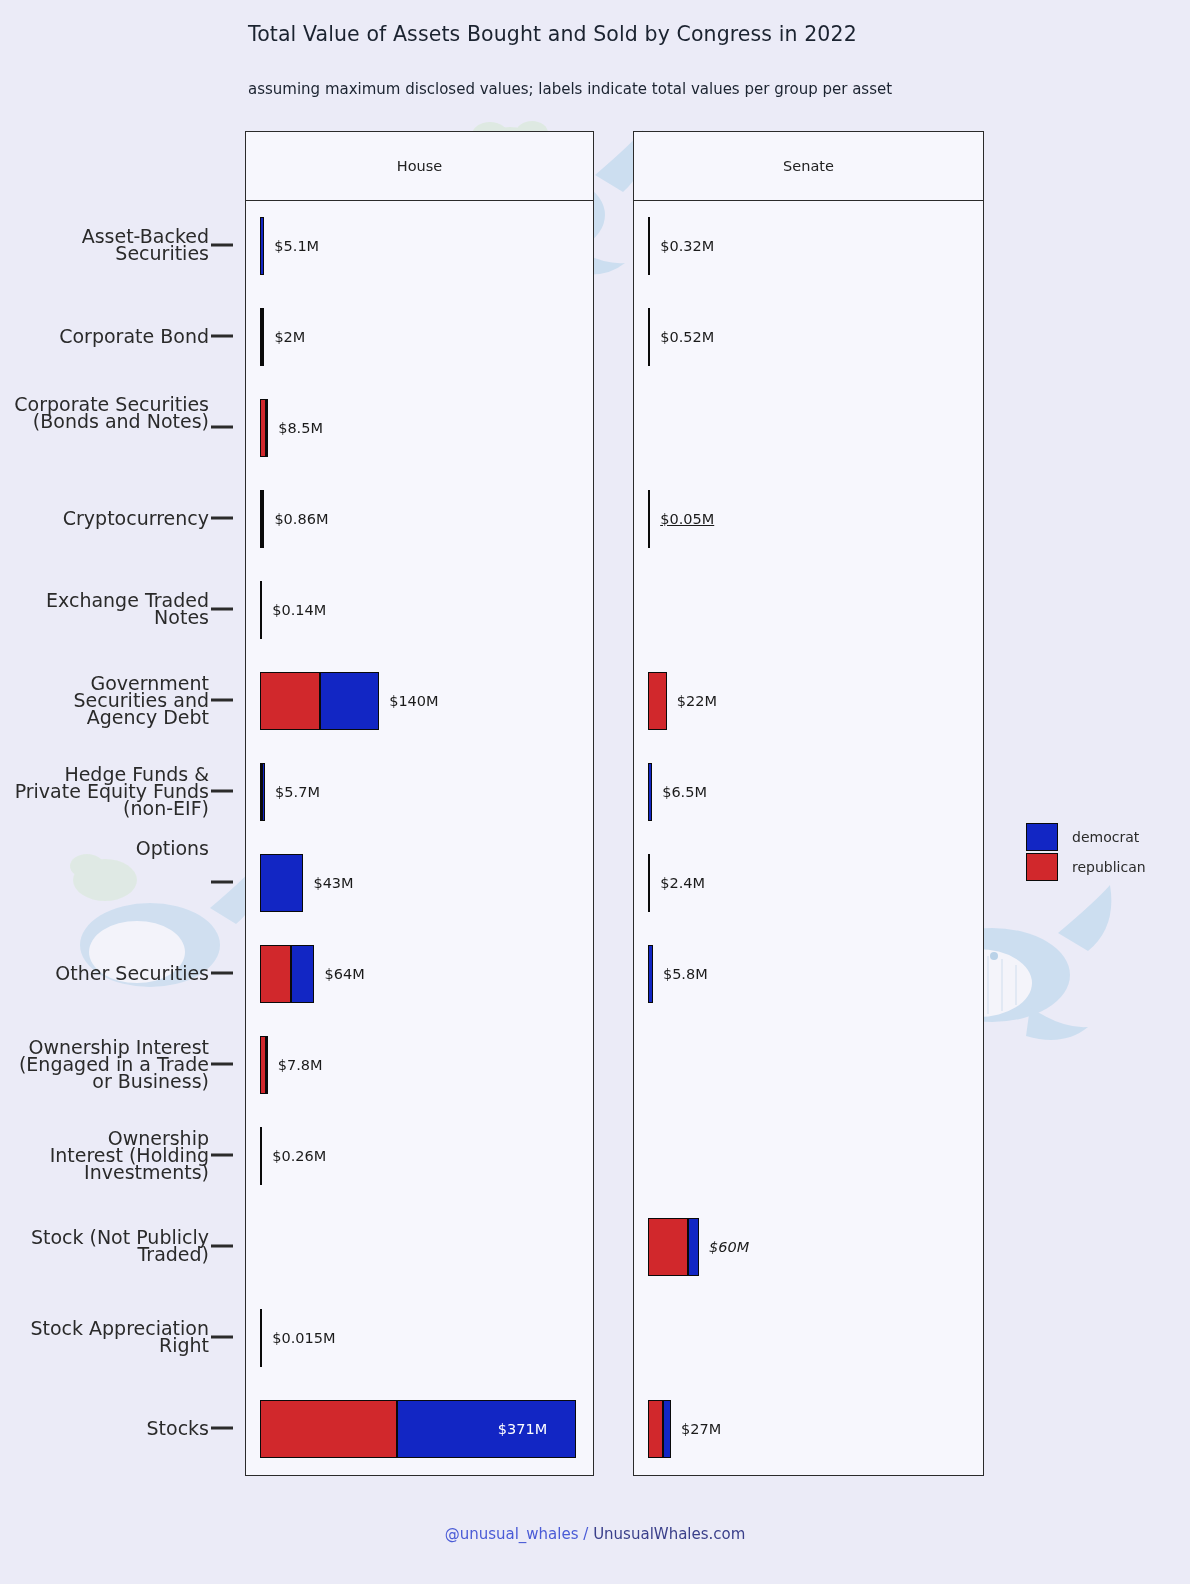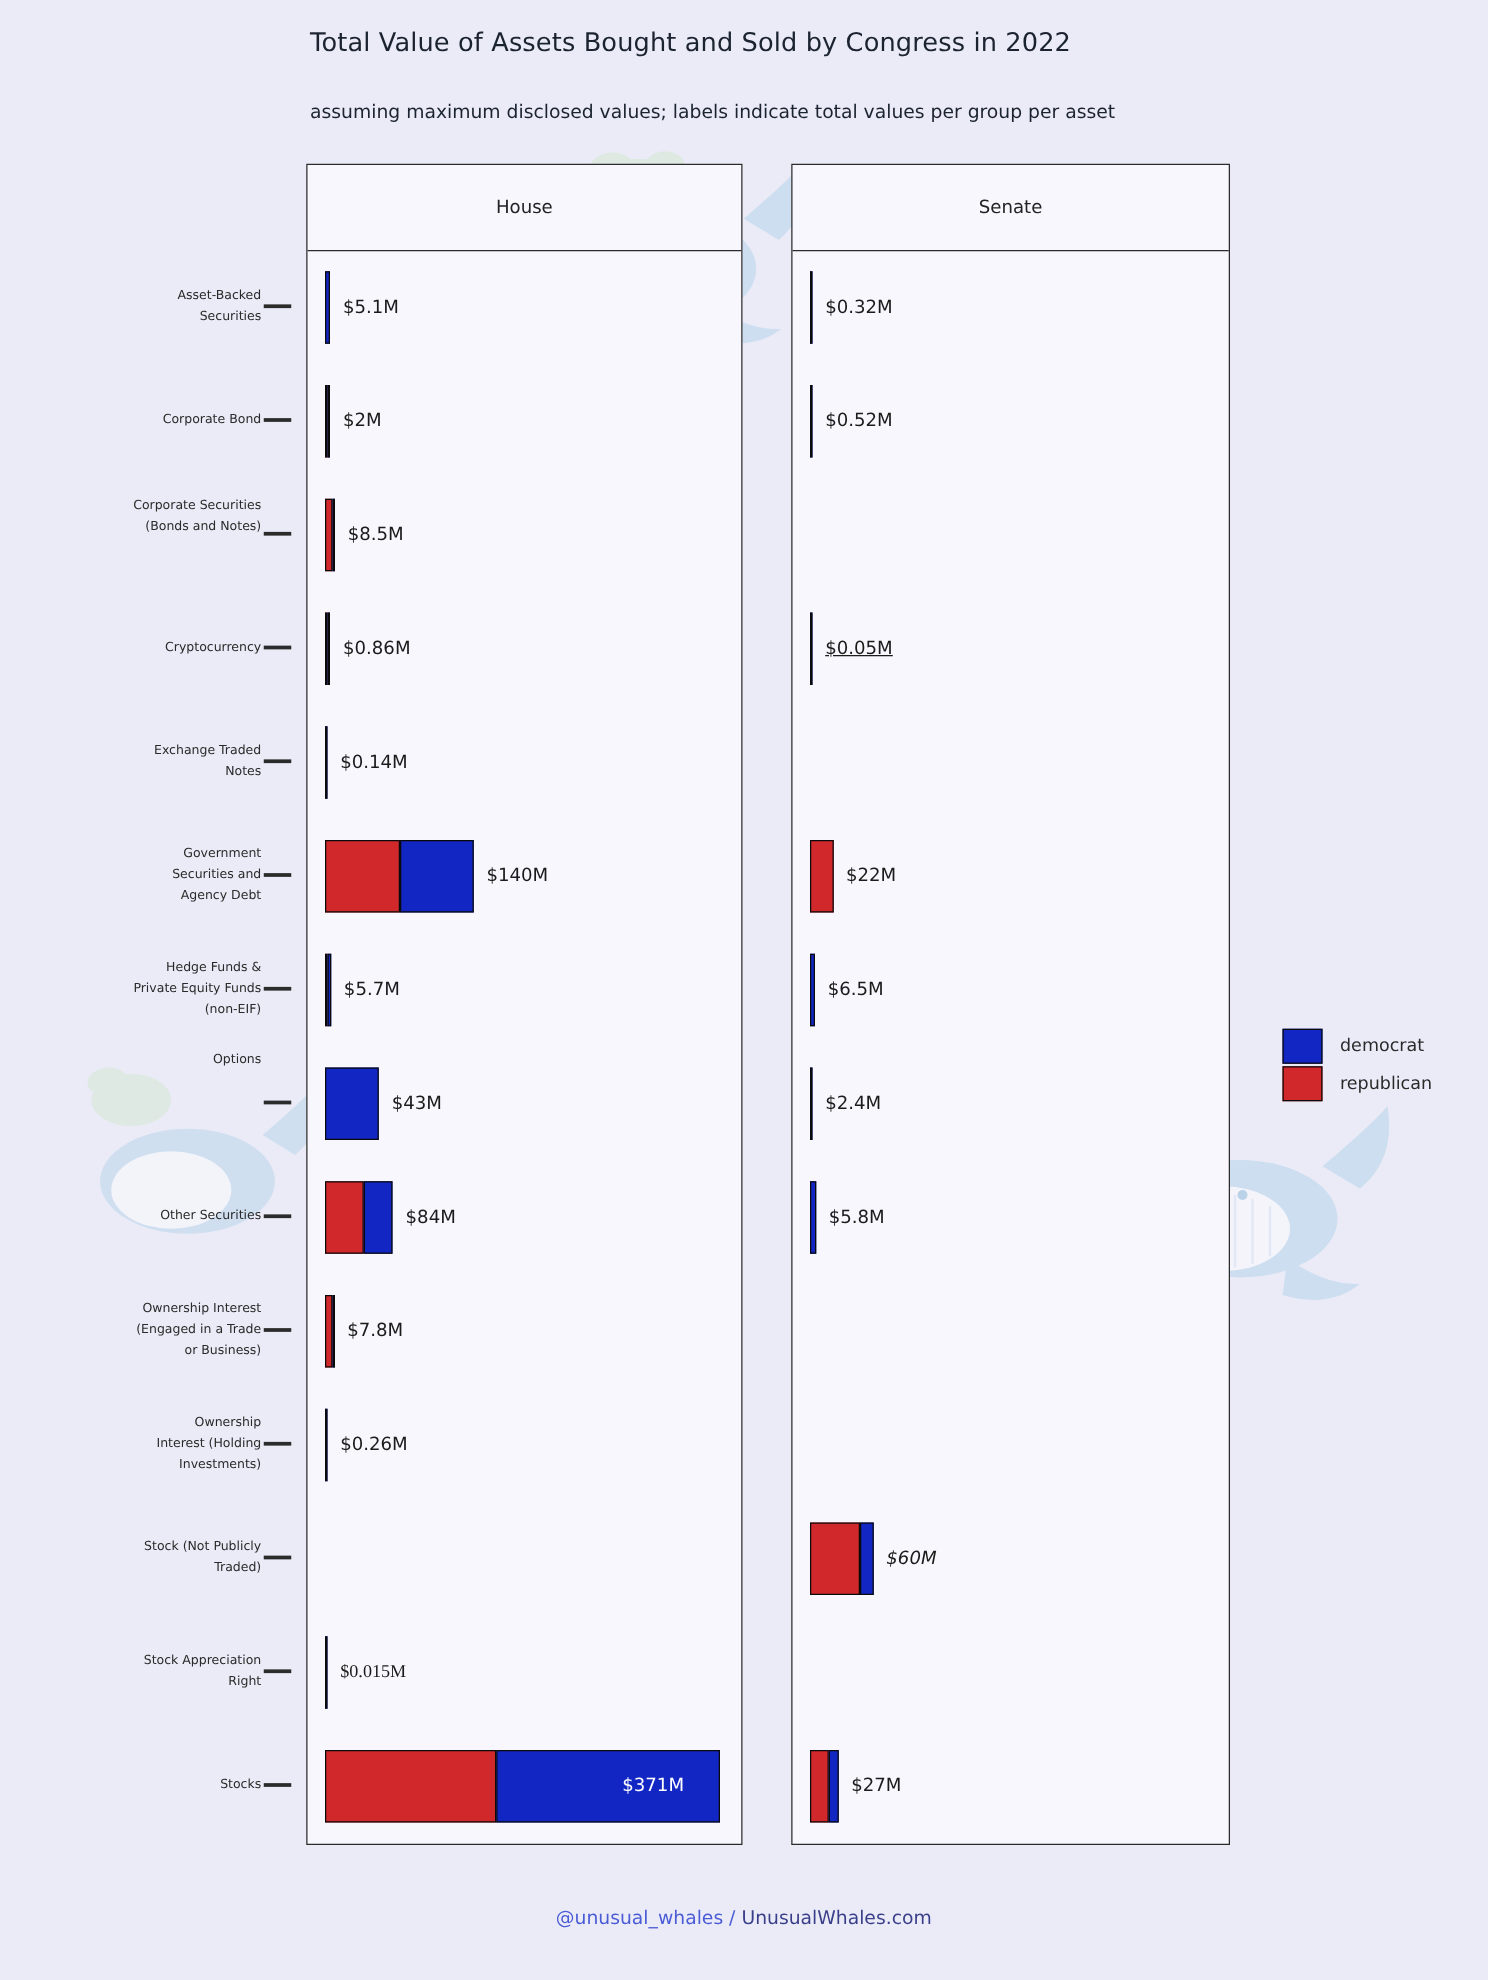--- a/index.html
+++ b/index.html
@@ -38,21 +38,21 @@
     border-bottom:1.4px solid #2b2b2b;
     display:flex;align-items:center;justify-content:center;
     font-size:14.5px;color:#222;
   }
 
   
   .cat-labels{position:absolute;left:0;top:131px;width:245px;height:1345px;}
   .cat-label{
     position:absolute;right:36px;
     text-align:right;
-    font-size:10px;color:#2a2a2a;
+    font-size:19px;color:#2a2a2a;
     line-height:17px;
     transform:translateY(-50%);
     width:210px;
   }
   .tick{
     position:absolute;right:12px;width:22px;height:3px;background:#2b2b2b;
     transform:translateY(-50%);
   }
 
   
@@ -261,34 +261,34 @@
         <div class="seg dem" style="left: 16.2px; width: 2.89436px;"></div>
         <div class="bar-label" style="left: 29.0944px;">$5.7M</div>
       </div>
       <div class="bar-row" style="top: 654.036px; height: 58px;">
         <div class="seg dem" style="left: 14px; width: 43.4154px;"></div>
         <div class="bar-label" style="left: 67.4154px;">$43M</div>
       </div>
       <div class="bar-row" style="top: 745.107px; height: 58px;">
         <div class="seg rep" style="left: 14px; width: 30.6462px;"></div>
         <div class="seg dem" style="left: 44.6462px; width: 23.8359px;"></div>
-        <div class="bar-label" style="left: 78.4821px;">$84M</div>
+        <div class="bar-label" style="left: 78.4821px;">$64M</div>
       </div>
       <div class="bar-row" style="top: 836.179px; height: 58px;">
         <div class="seg rep" style="left: 14px; width: 5.61846px;"></div>
         <div class="seg dem" style="left: 19.6185px; width: 2.2px;"></div>
         <div class="bar-label" style="left: 31.8185px;">$7.8M</div>
       </div>
       <div class="bar-row" style="top: 927.25px; height: 58px;">
         <div class="seg dem" style="left: 14px; width: 2.2px;"></div>
         <div class="bar-label" style="left: 26.2px;">$0.26M</div>
       </div>
       <div class="bar-row" style="top: 1109.39px; height: 58px;">
         <div class="seg dem" style="left: 14px; width: 2.2px;"></div>
-        <div class="bar-label" style="left: 26.2px; font-family: Liberation Serif, serif;">$0.015M</div>
+        <div class="bar-label" style="left: 26.2px;">$0.015M</div>
       </div>
       <div class="bar-row" style="top: 1200.46px; height: 58px;">
         <div class="seg rep" style="left: 14px; width: 137.056px;"></div>
         <div class="seg dem" style="left: 151.056px; width: 178.769px;"></div>
         <div class="bar-label inside" style="left: 251.826px;">$371M</div>
       </div>
     </div>
 </div>
 
 <div class="panel" id="panel-senate">

